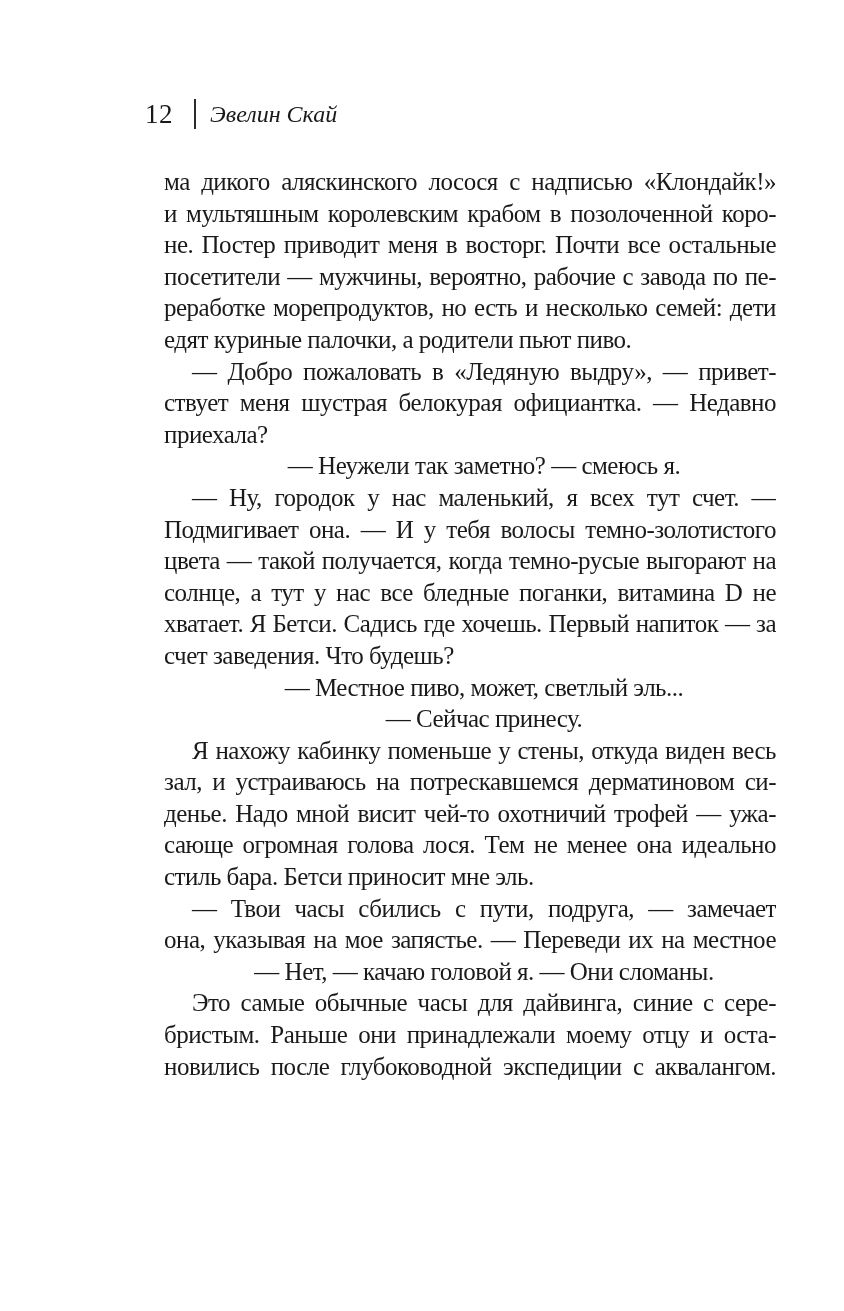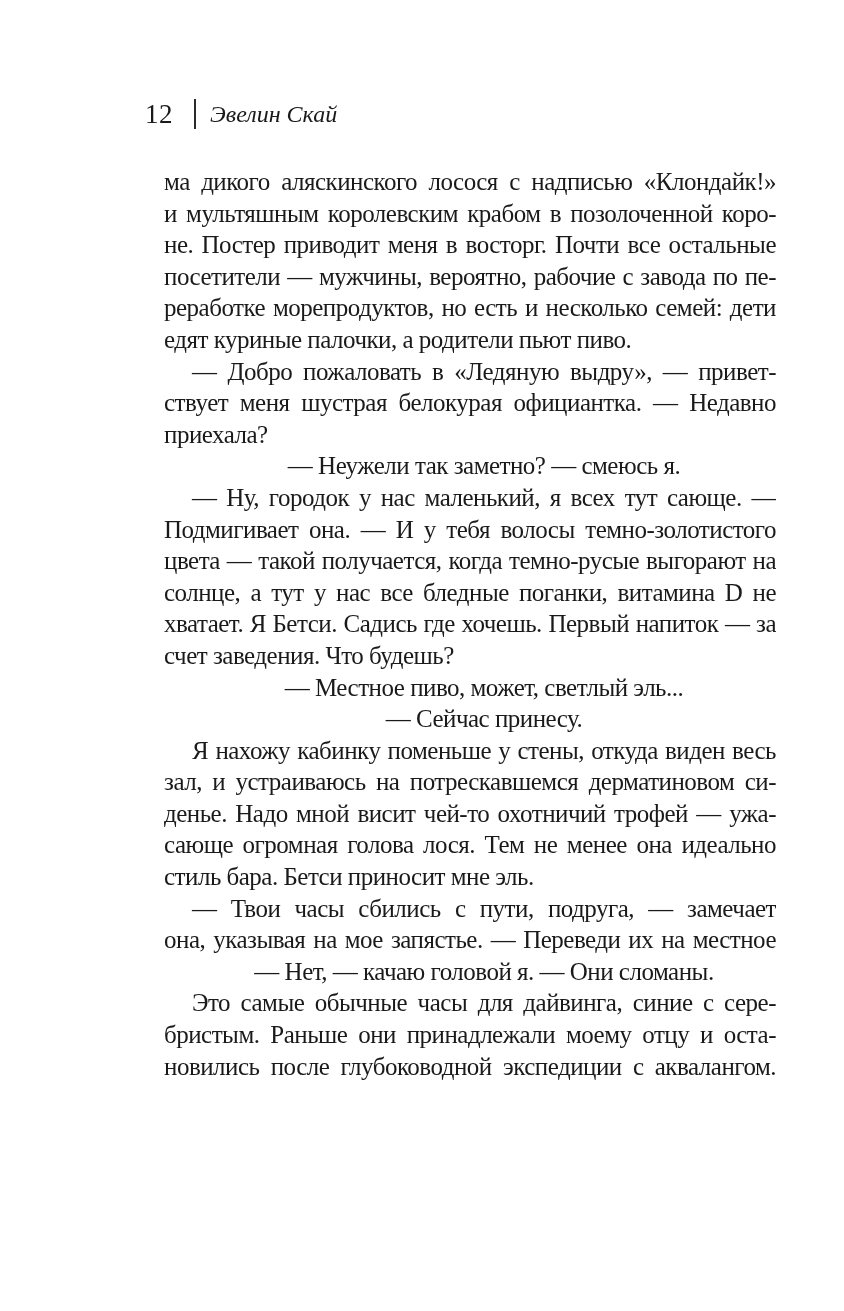--- a/index.html
+++ b/index.html
@@ -82,21 +82,21 @@
       <div class="tline j">ма дикого аляскинского лосося с надписью «Клондайк!»</div>
       <div class="tline j">и мультяшным королевским крабом в позолоченной коро-</div>
       <div class="tline j">не. Постер приводит меня в восторг. Почти все остальные</div>
       <div class="tline j">посетители — мужчины, вероятно, рабочие с завода по пе-</div>
       <div class="tline j">реработке морепродуктов, но есть и несколько семей: дети</div>
       <div class="tline">едят куриные палочки, а родители пьют пиво.</div>
       <div class="tline j ind">— Добро пожаловать в «Ледяную выдру», — привет-</div>
       <div class="tline j">ствует меня шустрая белокурая официантка. — Недавно</div>
       <div class="tline">приехала?</div>
       <div class="tline ind">— Неужели так заметно? — смеюсь я.</div>
-      <div class="tline j ind">— Ну, городок у нас маленький, я всех тут сающе. —</div>
+      <div class="tline j ind">— Ну, городок у нас маленький, я всех тут счет. —</div>
       <div class="tline j">Подмигивает она. — И у тебя волосы темно-золотистого</div>
       <div class="tline j">цвета — такой получается, когда темно-русые выгорают на</div>
       <div class="tline j">солнце, а тут у нас все бледные поганки, витамина D не</div>
       <div class="tline j">хватает. Я Бетси. Садись где хочешь. Первый напиток — за</div>
       <div class="tline">счет заведения. Что будешь?</div>
       <div class="tline ind">— Местное пиво, может, светлый эль...</div>
       <div class="tline ind">— Сейчас принесу.</div>
       <div class="tline j ind">Я нахожу кабинку поменьше у стены, откуда виден весь</div>
       <div class="tline j">зал, и устраиваюсь на потрескавшемся дерматиновом си-</div>
       <div class="tline j">денье. Надо мной висит чей-то охотничий трофей — ужа-</div>

